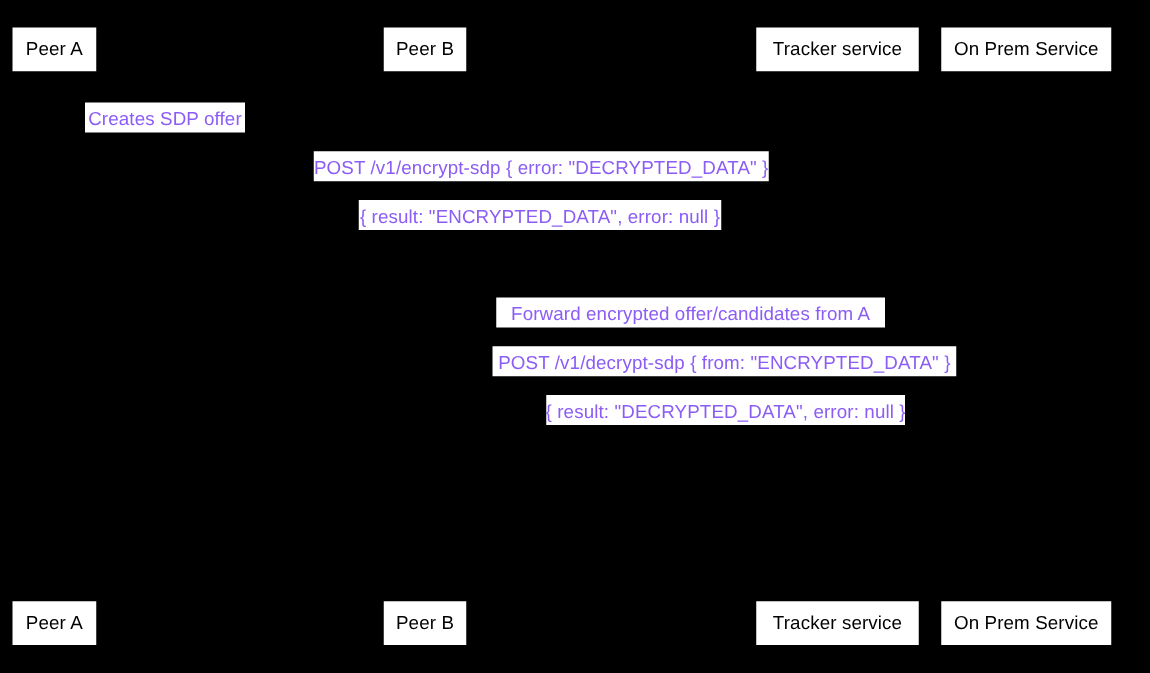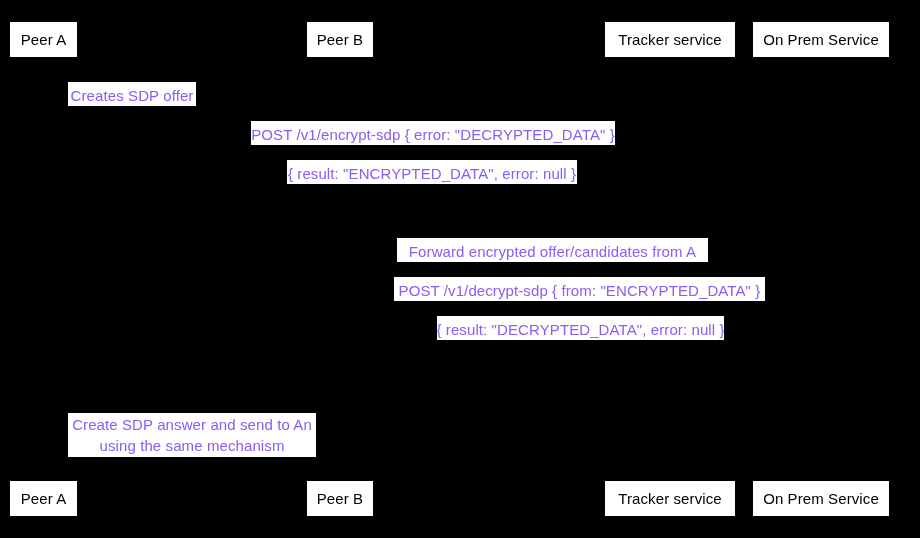--- a/index.html
+++ b/index.html
@@ -103,24 +103,20 @@
 
   <div class="msg-label" style="left:394px; top:277px; width:371px; height:24px;">
     <span>POST /v1/decrypt-sdp { from: "ENCRYPTED_DATA" }</span>
   </div>
 
   <div class="msg-label" style="left:437px; top:316px; width:287px; height:24px;">
     <span>{ result: "DECRYPTED_DATA", error: null }</span>
   </div>
 
 
-  <div class="msg-label two-line" style="left:68px; top:413px; width:248px; height:44px;">
-    <span class="msg-line">Create SDP answer and send to An</span>
-    <span class="msg-line">using the same mechanism</span>
-  </div>
 
   <div class="lifeline-box" style="left:10px; top:481px; width:67px; height:35px;">
     <span>Peer A</span>
   </div>
 
   <div class="lifeline-box" style="left:307px; top:481px; width:66px; height:35px;">
     <span>Peer B</span>
   </div>
 
   <div class="lifeline-box" style="left:605px; top:481px; width:130px; height:35px;">

